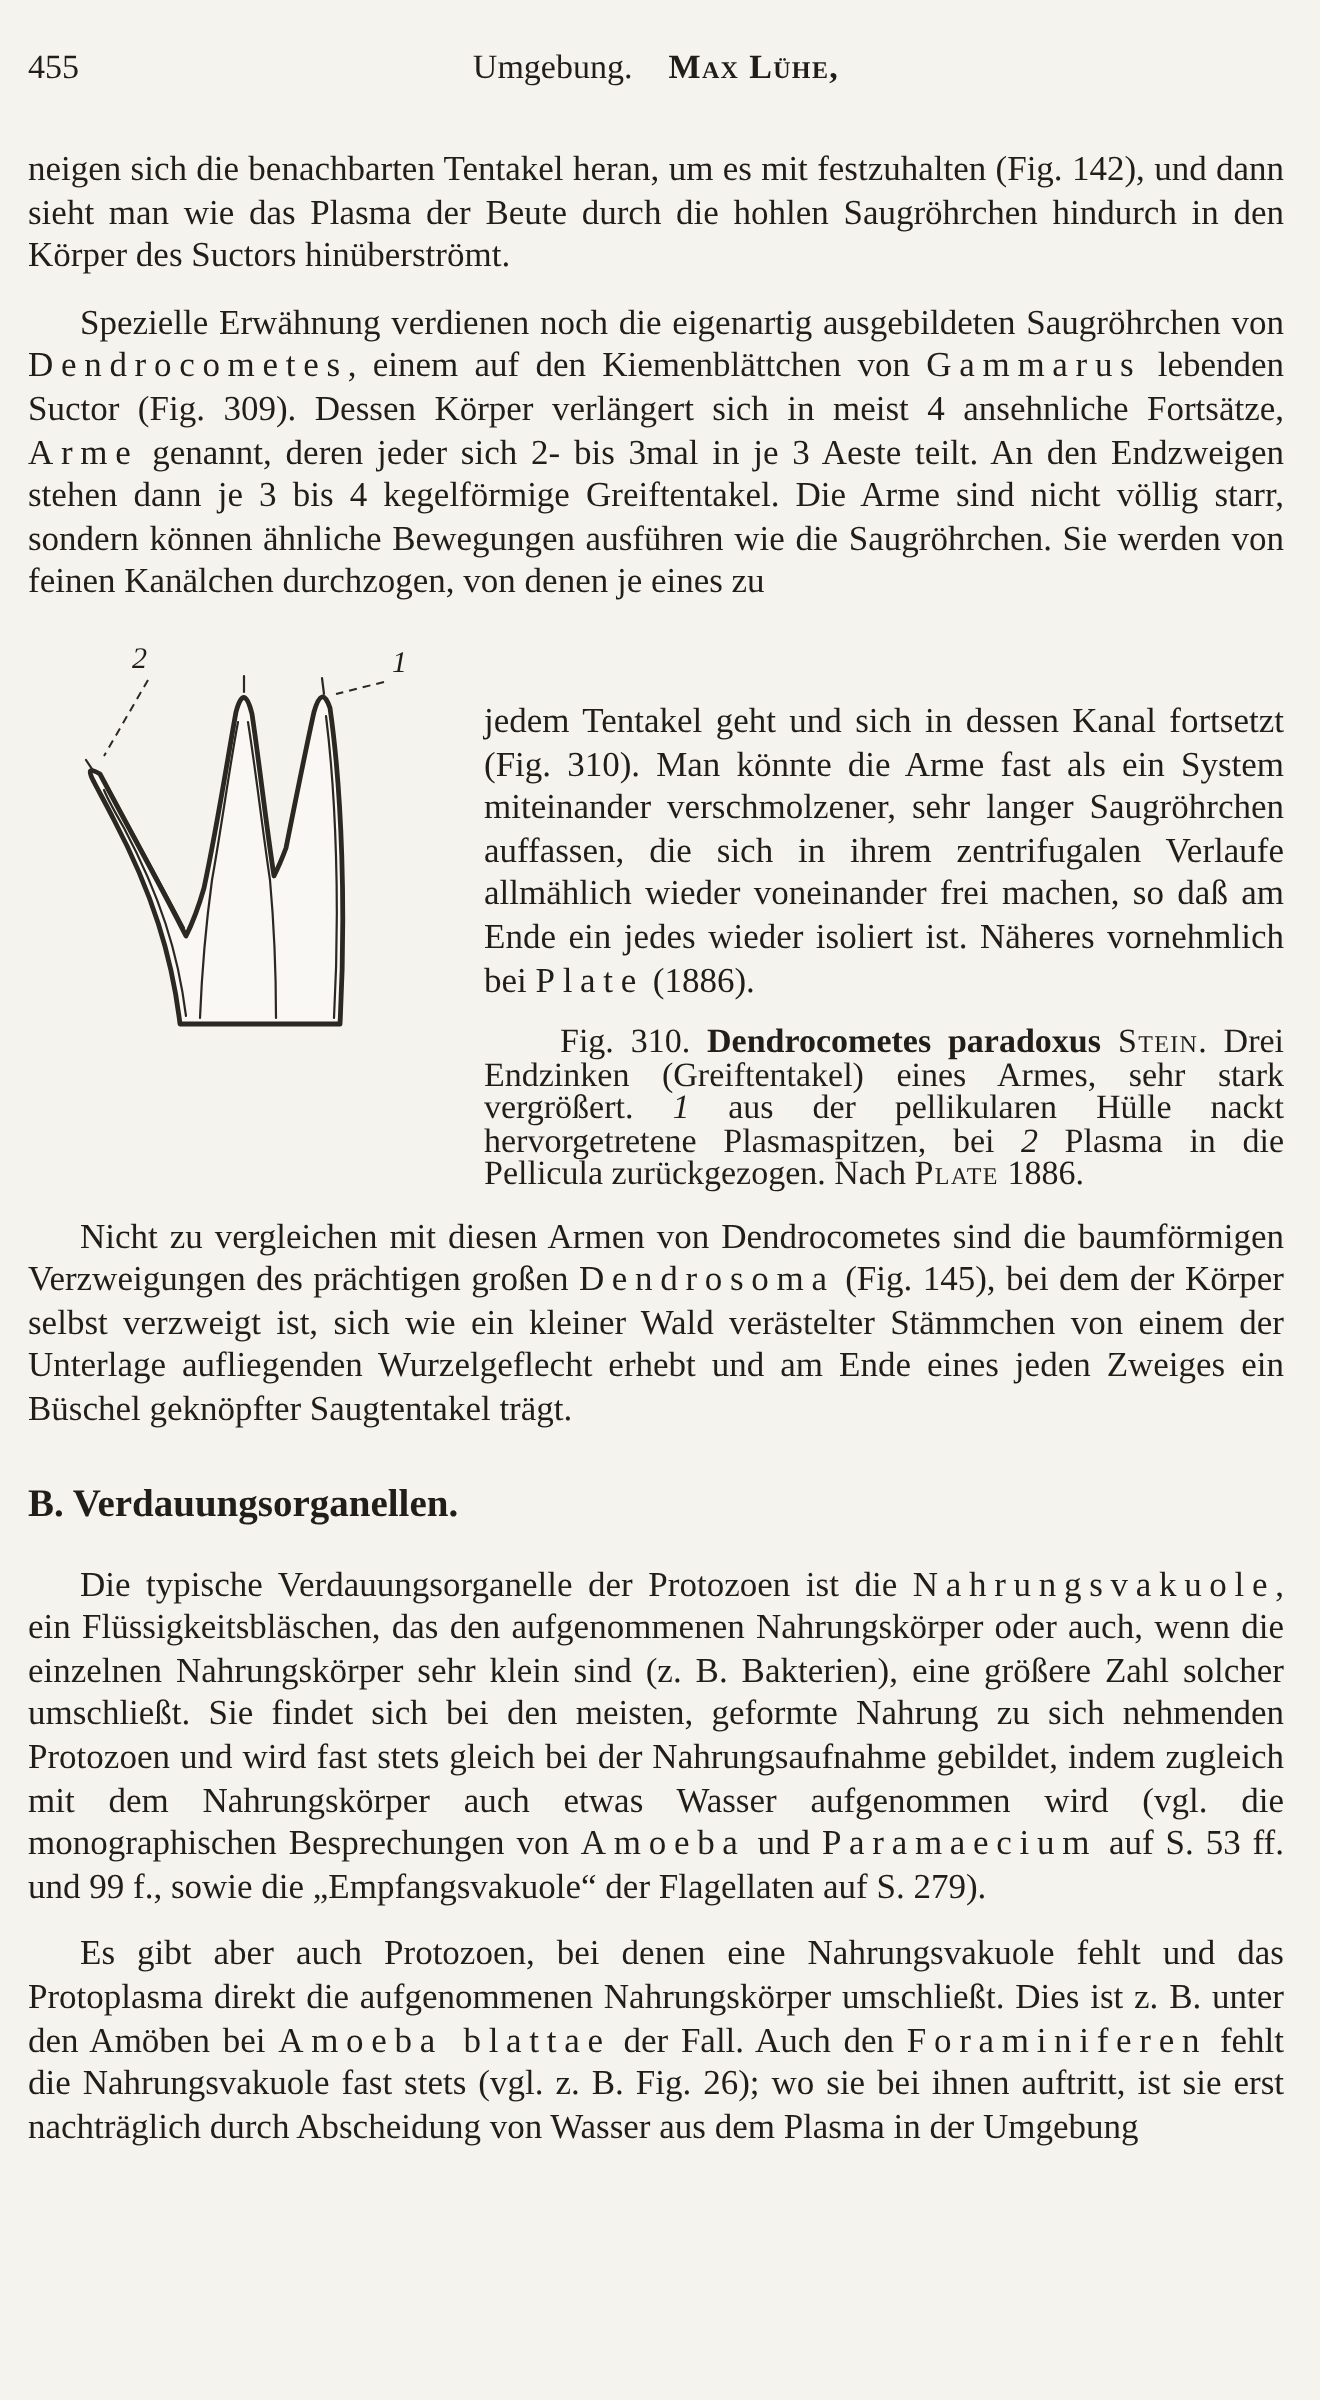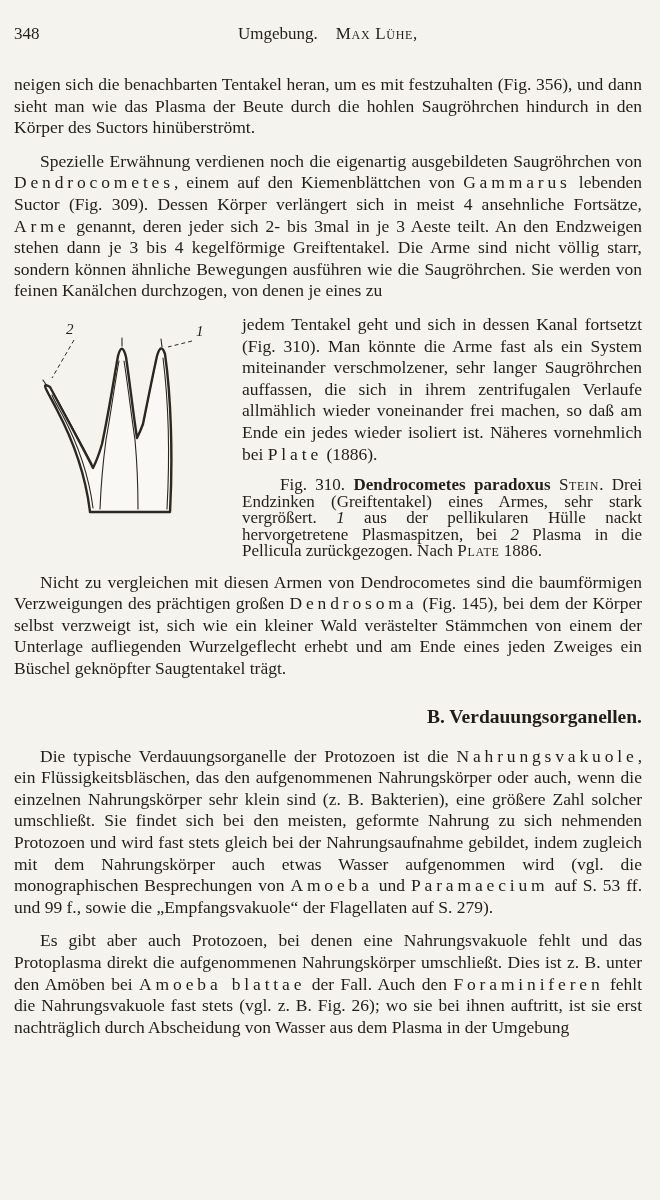--- a/index.html
+++ b/index.html
@@ -27,59 +27,59 @@
     margin: 0 0 12px 0;
     text-align: justify;
     hyphens: auto;
   }
   .indent { text-indent: 26px; }
 
   .seg-sp { letter-spacing: 0.22em; font-family: Liberation Serif, serif; }
   .seg-b  { font-weight: bold; }
   .seg-i  { font-style: italic; }
   .seg-sc { font-variant: small-caps; letter-spacing: 0.04em; }
-  .seg-gap { margin-left: 18px; }
+  .seg-gap { margin-left: 18px; font-weight: bold; }
 
   .figure-block { display: flex; margin: 6px 0 12px 0; }
   .figure-col { width: 228px; flex: none; padding: 2px 0 0 8px; box-sizing: border-box; }
-  .text-col { flex: 1; min-width: 0; }
+  .text-col { flex: 1; min-width: 0; margin-top: 36px; }
 
   .caption {
     font-size: 17px;
     line-height: 16.5px;
     text-align: justify;
     text-indent: 38px;
     margin: 9px 0 0 0;
     hyphens: auto;
   }
 
   .section-heading {
-    text-align: right;
+    text-align: left;
     font-size: 19.5px;
     font-weight: bold;
     margin: 26px 0 18px 0;
   }
 
   
   .fig-fill { fill: #faf8f4; stroke: #2b2721; stroke-width: 2.4; stroke-linejoin: round; }
   .fig-line { fill: none; stroke: #2b2721; stroke-width: 1.1; stroke-linecap: round; }
   .fig-dash { stroke: #2b2721; stroke-width: 1; stroke-dasharray: 4 3; }
   .fig-label { font-size: 15px; font-style: italic; fill: #211e1a; font-family: "Liberation Serif", serif; }
 </style>
 </head>
 <body>
 
 <div class="page">
 
   <header class="page-header">
-    <span class="page-number">348</span>
+    <span class="page-number">455</span>
     <span class="running-title"><span>Umgebung.</span><span class="seg-sc seg-gap">Max Lühe,</span></span>
   </header>
 
-  <p class="para"><span>neigen sich die benachbarten Tentakel heran, um es mit festzuhalten (Fig. 356), und dann sieht man wie das Plasma der Beute durch die hohlen Saugröhrchen hindurch in den Körper des Suctors hinüberströmt.</span></p>
+  <p class="para"><span>neigen sich die benachbarten Tentakel heran, um es mit festzuhalten (Fig. 142), und dann sieht man wie das Plasma der Beute durch die hohlen Saugröhrchen hindurch in den Körper des Suctors hinüberströmt.</span></p>
 
   <p class="para indent"><span>Spezielle Erwähnung verdienen noch die eigenartig ausgebildeten Saugröhrchen von </span><span class="seg-sp">Dendrocometes</span><span>, einem auf den Kiemenblättchen von </span><span class="seg-sp">Gammarus</span><span> lebenden Suctor (Fig. 309). Dessen Körper verlängert sich in meist 4 ansehnliche Fortsätze, </span><span class="seg-sp">Arme</span><span> genannt, deren jeder sich 2- bis 3mal in je 3 Aeste teilt. An den Endzweigen stehen dann je 3 bis 4 kegelförmige Greiftentakel. Die Arme sind nicht völlig starr, sondern können ähnliche Bewegungen ausführen wie die Saugröhrchen. Sie werden von feinen Kanälchen durchzogen, von denen je eines zu</span></p>
 
   <div class="figure-block">
     <div class="figure-col">
       <svg viewBox="0 0 210 198" width="210" height="198">
 
         <line class="fig-dash" x1="52" y1="24" x2="30" y2="62"></line>
         <line class="fig-dash" x1="170" y1="25" x2="146" y2="31"></line>
 

